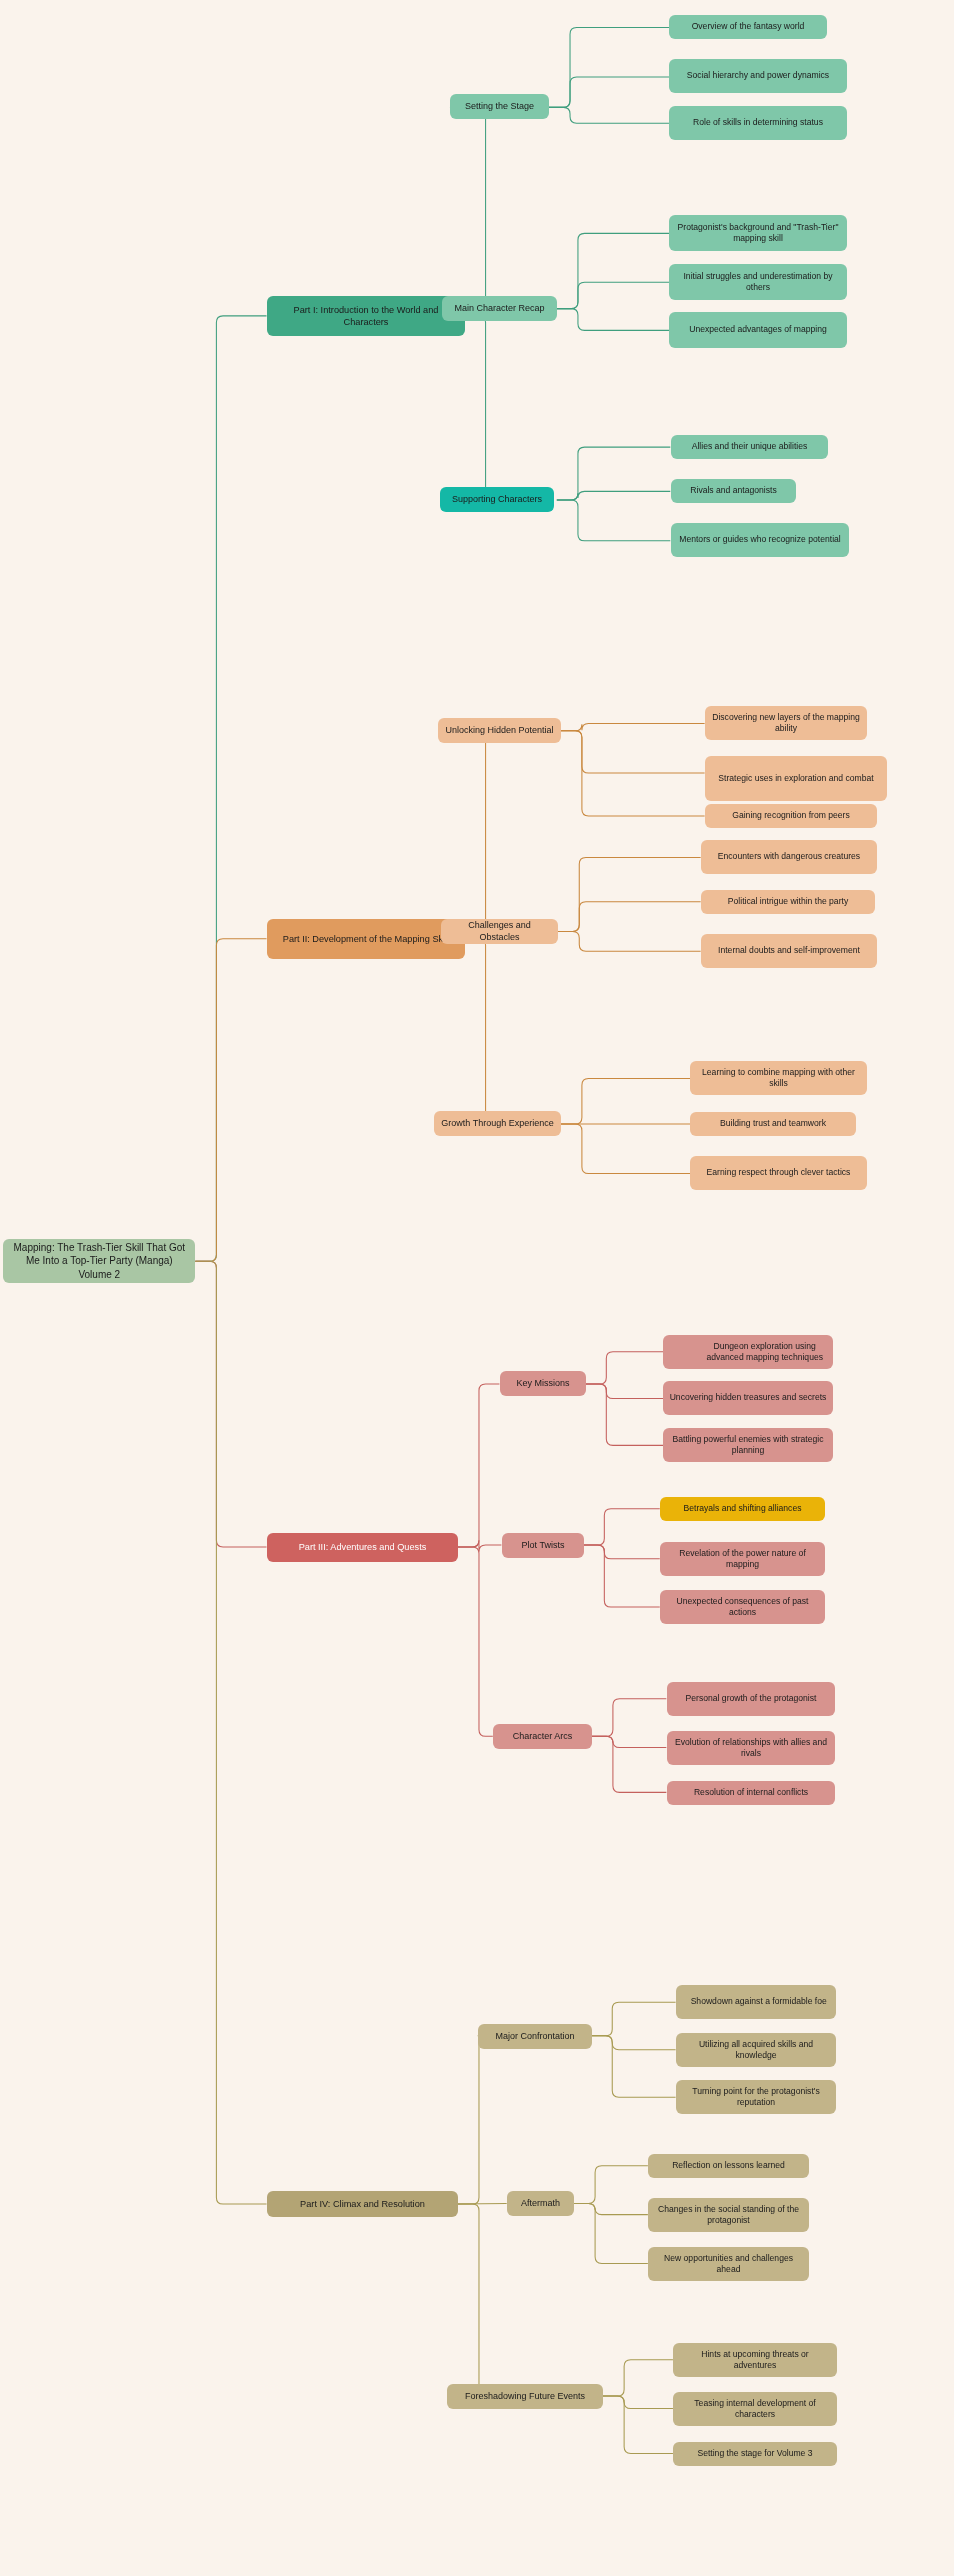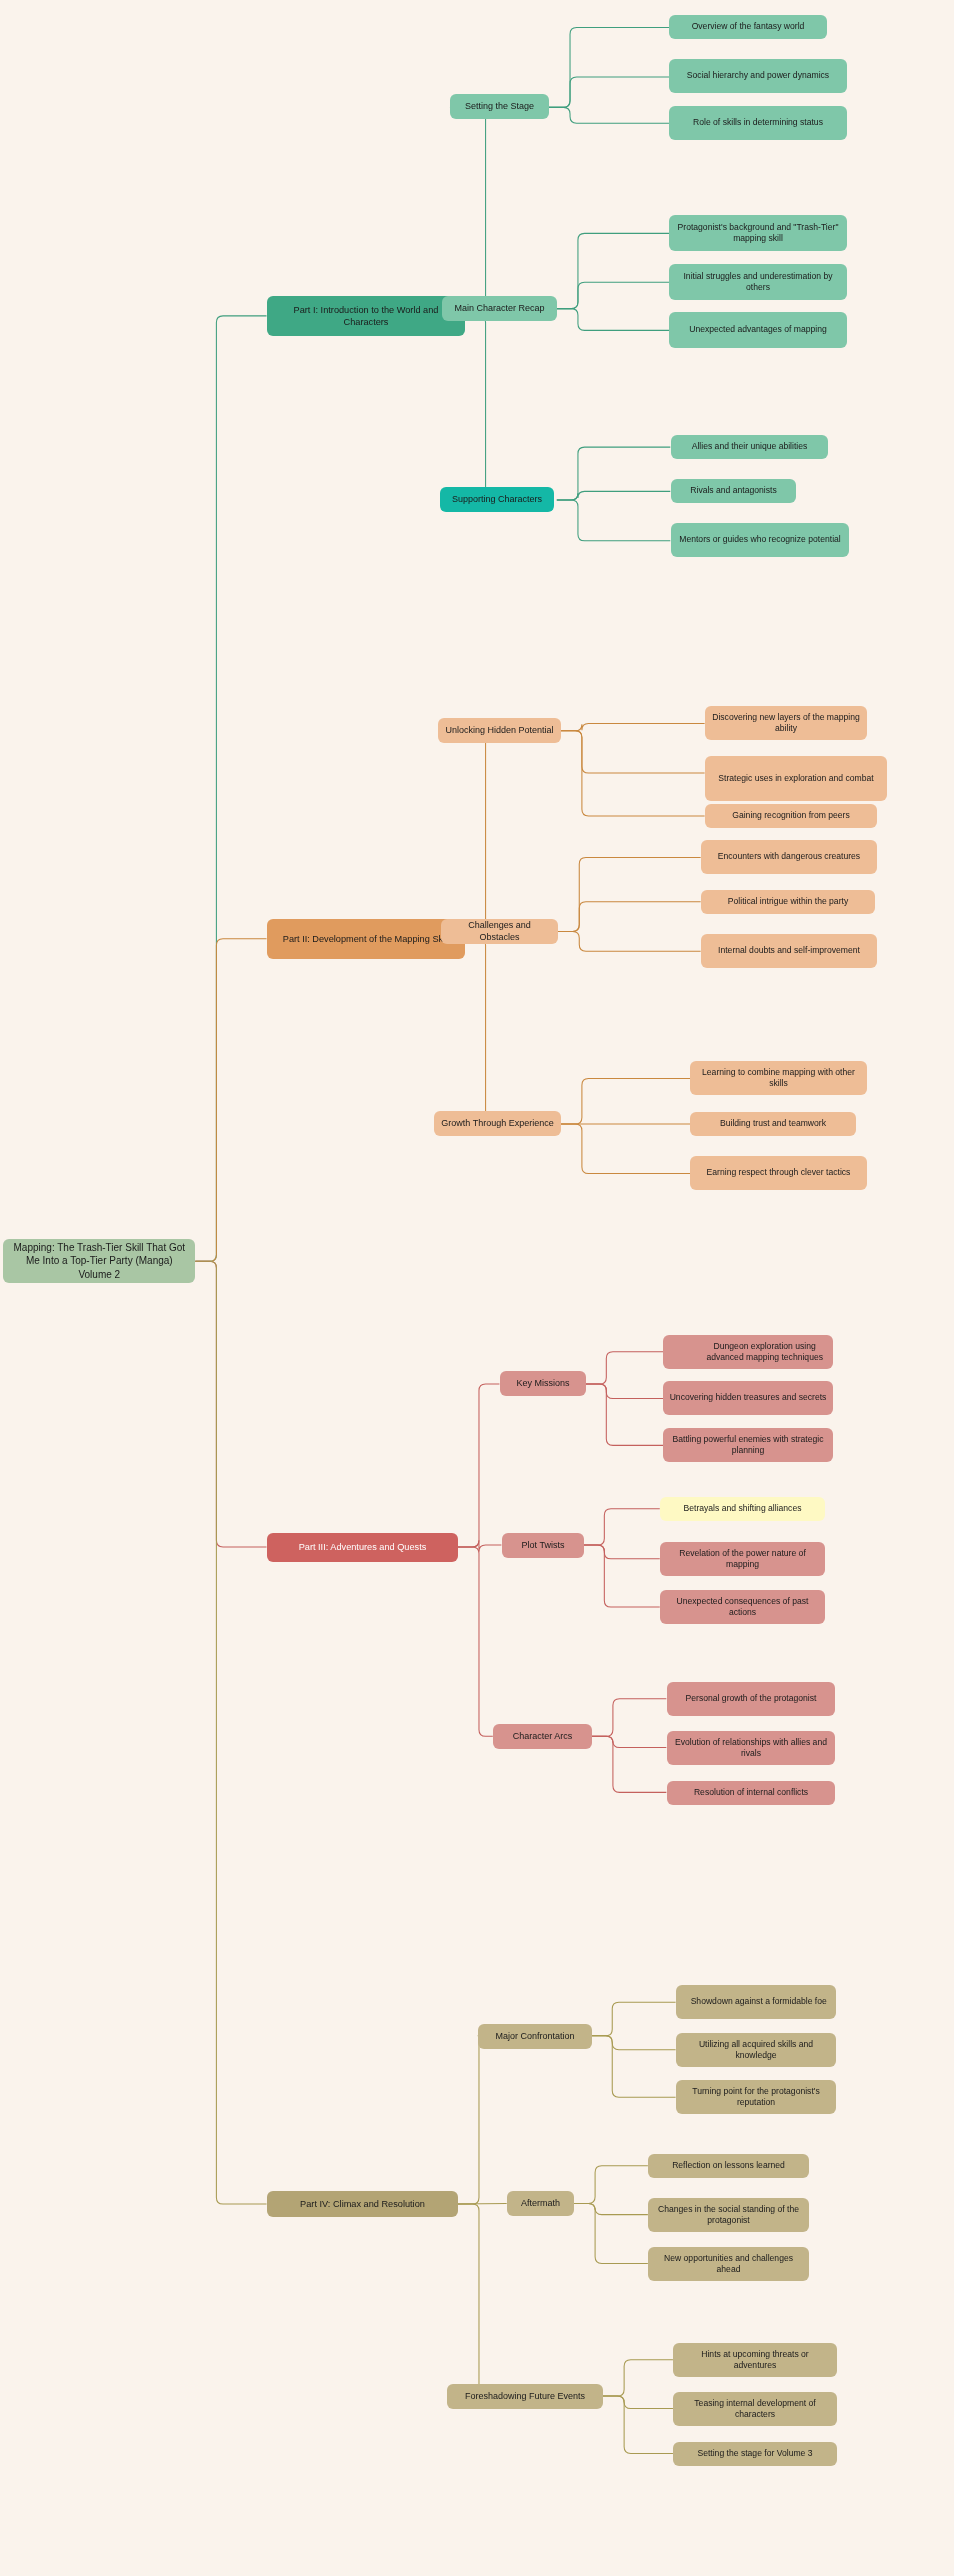--- a/index.html
+++ b/index.html
@@ -166,21 +166,21 @@
     </div>
     <div class="node l3" style="left: 663px; top: 1381px; width: 170px; height: 34px; background: rgb(215, 147, 142); color: rgb(27, 27, 27);">
       <span>Uncovering hidden treasures and secrets</span>
     </div>
     <div class="node l3" style="left: 663px; top: 1428px; width: 170px; height: 34px; background: rgb(215, 147, 142); color: rgb(27, 27, 27);">
       <span>Battling powerful enemies with strategic planning</span>
     </div>
     <div class="node l2" style="left: 502px; top: 1533px; width: 82px; height: 25px; background: rgb(215, 147, 142); color: rgb(27, 27, 27);">
       <span>Plot Twists</span>
     </div>
-    <div class="node l3" style="left: 660px; top: 1497px; width: 165px; height: 24px; background: #fef9c3; color: rgb(27, 27, 27);">
+    <div class="node l3" style="left: 660px; top: 1497px; width: 165px; height: 24px; background: #eab308; color: rgb(27, 27, 27);">
       <span>Betrayals and shifting alliances</span>
     </div>
     <div class="node l3" style="left: 660px; top: 1542px; width: 165px; height: 34px; background: rgb(215, 147, 142); color: rgb(27, 27, 27);">
       <span>Revelation of the power nature of mapping</span>
     </div>
     <div class="node l3" style="left: 660px; top: 1590px; width: 165px; height: 34px; background: rgb(215, 147, 142); color: rgb(27, 27, 27);">
       <span>Unexpected consequences of past actions</span>
     </div>
     <div class="node l2" style="left: 493px; top: 1724px; width: 99px; height: 25px; background: rgb(215, 147, 142); color: rgb(27, 27, 27);">
       <span>Character Arcs</span>

